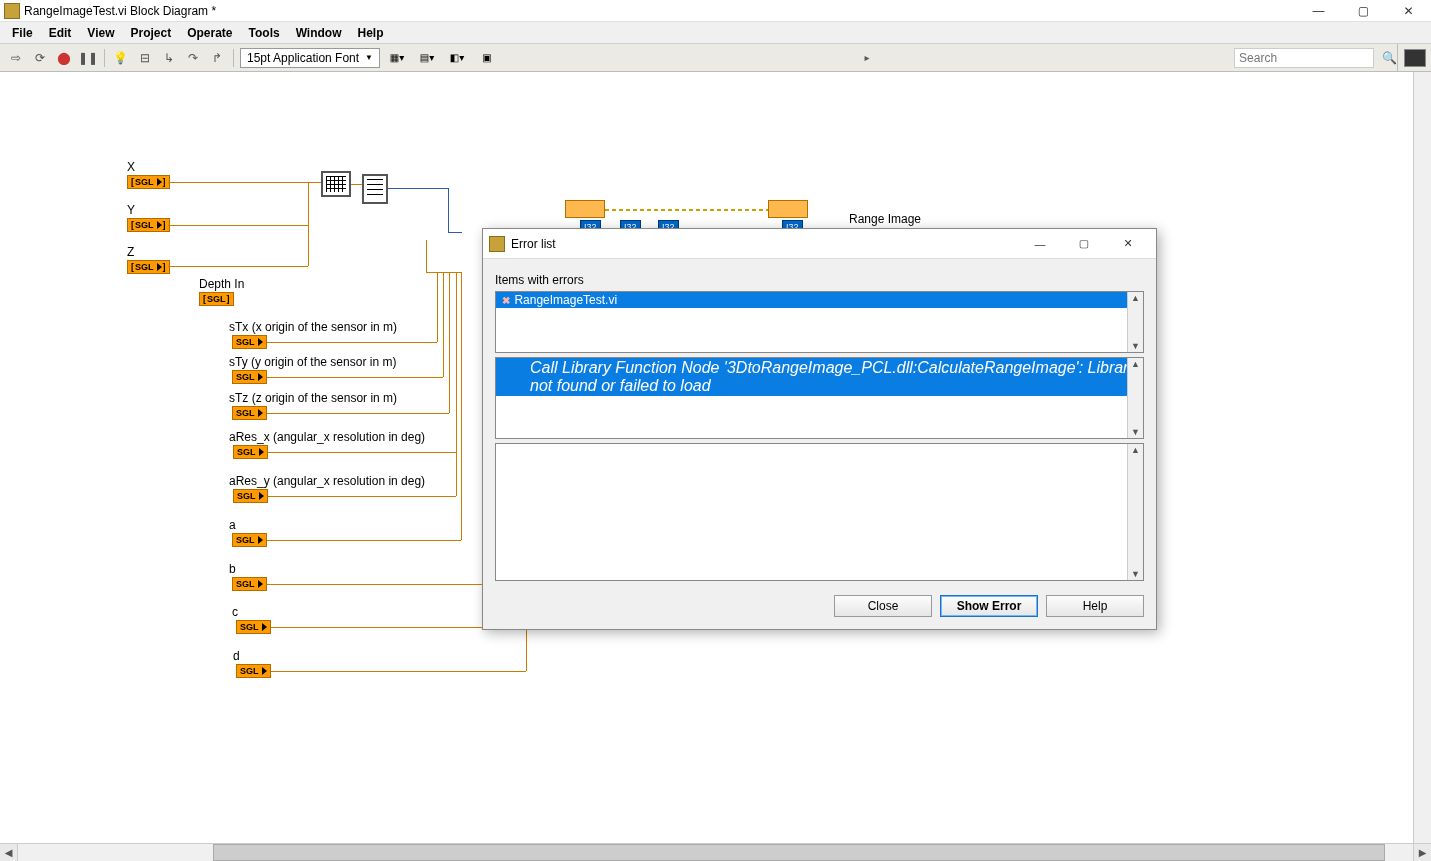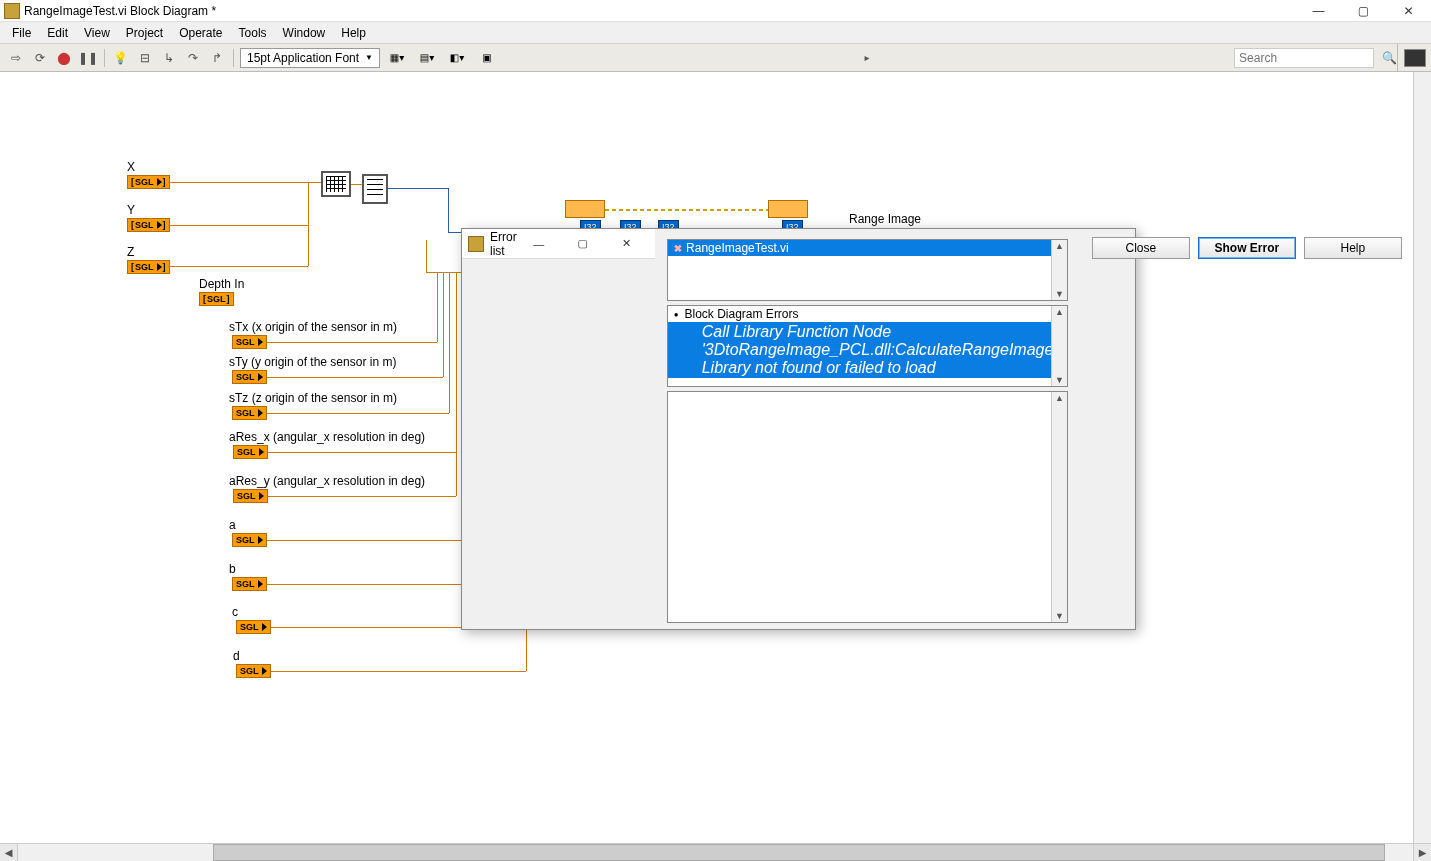--- a/index.html
+++ b/index.html
@@ -7,21 +7,21 @@
 
 
 .title-bar { height: 22px; background: #fff; display: flex; align-items: center; border-bottom: 1px solid #e0e0e0; }
 .title-icon { width: 16px; height: 16px; background: #c7a23a; margin: 0 4px; display: inline-block; border: 1px solid #8a6d1f; }
 .title-text { font-size: 12px; flex: 1; }
 .win-btns { display: flex; }
 .win-btn { width: 45px; height: 20px; display: flex; align-items: center; justify-content: center; font-size: 12px; color: #333; }
 
 
 .menu-bar { height: 22px; display: flex; align-items: center; padding: 0 4px; border-bottom: 1px solid #d0d0d0; background: #f0f0f0; }
-.menu-item { font-size: 12px; padding: 2px 8px; }
+.menu-item { font-size: 12px; padding: 2px 8px; font-weight: bold; }
 
 
 .toolbar { height: 28px; background: #eceae5; border-bottom: 1px solid #bcbcbc; display: flex; align-items: center; padding: 0 6px; gap: 4px; }
 .tb-btn { width: 20px; height: 20px; display: flex; align-items: center; justify-content: center; font-size: 12px; color: #555; }
 .tb-sep { width: 1px; height: 18px; background: #bbb; margin: 0 2px; }
 .font-select { border: 1px solid #999; height: 20px; display: flex; align-items: center; padding: 0 6px; font-size: 12px; background: #fff; gap: 6px; }
 .font-select .caret { font-size: 8px; }
 .tb-group-btn { width: 26px; height: 20px; display: flex; align-items: center; justify-content: center; border: 1px solid transparent; font-size: 10px; }
 .search-box { margin-left: auto; display: flex; align-items: center; border: 1px solid #ccc; height: 20px; background: #fff; padding: 0 4px; width: 140px; }
 .search-box input { border: none; outline: none; font-size: 12px; width: 100%; color: #0369a1; }
@@ -54,21 +54,21 @@
 
 
 .h-scroll { position: absolute; left: 0; right: 0; bottom: 0; height: 18px; background: #f0f0f0; border-top: 1px solid #ccc; display: flex; }
 .h-scroll .arrow { width: 18px; height: 100%; display: flex; align-items: center; justify-content: center; font-size: 10px; color: #555; background:#e9e9e9; border-right:1px solid #ccc; }
 .h-scroll .arrow:last-child { border-left:1px solid #ccc; border-right:none; }
 .h-scroll .track { flex: 1; position: relative; }
 .h-scroll .thumb { position: absolute; height: 100%; background: #cdcdcd; border:1px solid #aaa; }
 .v-scroll { position: absolute; right: 0; bottom: 18px; top: 72px; width: 18px; background: #f0f0f0; border-left:1px solid #ccc; }
 
 
-.dialog { position: absolute; left: 461px; top: 228px; width: 675px; height: 402px; background: #f0f0f0; border: 1px solid #888; box-shadow: 3px 3px 12px rgba(0,0,0,.3); display: flex; flex-direction: row; }
+.dialog { position: absolute; left: 482px; top: 228px; width: 675px; height: 402px; background: #f0f0f0; border: 1px solid #888; box-shadow: 3px 3px 12px rgba(0,0,0,.3); display: flex; flex-direction: column; }
 .dialog-title { height: 30px; display: flex; align-items: center; padding: 0 6px; background: #fff; border-bottom: 1px solid #ddd; }
 .dialog-title .icon { width: 16px; height: 16px; background: #c7a23a; margin-right: 6px; border:1px solid #8a6d1f; }
 .dialog-title .txt { font-size: 12px; flex: 1; }
 .dlg-win-btn { width: 44px; height: 28px; display: flex; align-items: center; justify-content: center; font-size: 11px; color: #333; }
 .dialog-body { padding: 10px 12px 6px; display: flex; flex-direction: column; gap: 4px; flex: 1; }
 .section-label { font-size: 12px; margin-top: 4px; }
 .listbox { background: #fff; border: 1px solid #888; position: relative; overflow: hidden; }
 .listbox .sb { position: absolute; right: 0; top: 0; bottom: 0; width: 16px; background: #f0f0f0; border-left: 1px solid #ccc; display:flex; flex-direction:column; justify-content:space-between; align-items:center; font-size:9px; color:#555; padding:1px 0; }
 .listbox .item { font-size: 12px; padding: 1px 6px; display: flex; align-items: center; gap: 4px; }
 .listbox .item.sel { background: #0a7de3; color: #fff; }
@@ -271,36 +271,34 @@
 
 <div class="dialog">
   <div class="dialog-title">
     <span class="icon"></span>
     <span class="txt">Error list</span>
     <div class="dlg-win-btn">—</div>
     <div class="dlg-win-btn">▢</div>
     <div class="dlg-win-btn close">✕</div>
   </div>
   <div class="dialog-body">
+    <div class="section-label">Items with errors</div>
     <div class="listbox" style="height:62px">
       <div class="item sel">
         <span class="x-icon">✖</span>
         <span>RangeImageTest.vi</span>
       </div>
       <div class="sb">
           <span>▲</span>
           <span>▼</span>
         </div>
     </div>
 
 
     <div class="listbox errors-list" style="height:82px">
-      <div class="group">
-          <span>Block Diagram Errors</span>
-        </div>
       <div class="err sel">Call Library Function Node '3DtoRangeImage_PCL.dll:CalculateRangeImage': Library not found or failed to load</div>
       <div class="sb">
           <span>▲</span>
           <span>▼</span>
         </div>
     </div>
 
     <div class="details-box">
       <div class="sb">
           <span>▲</span>

